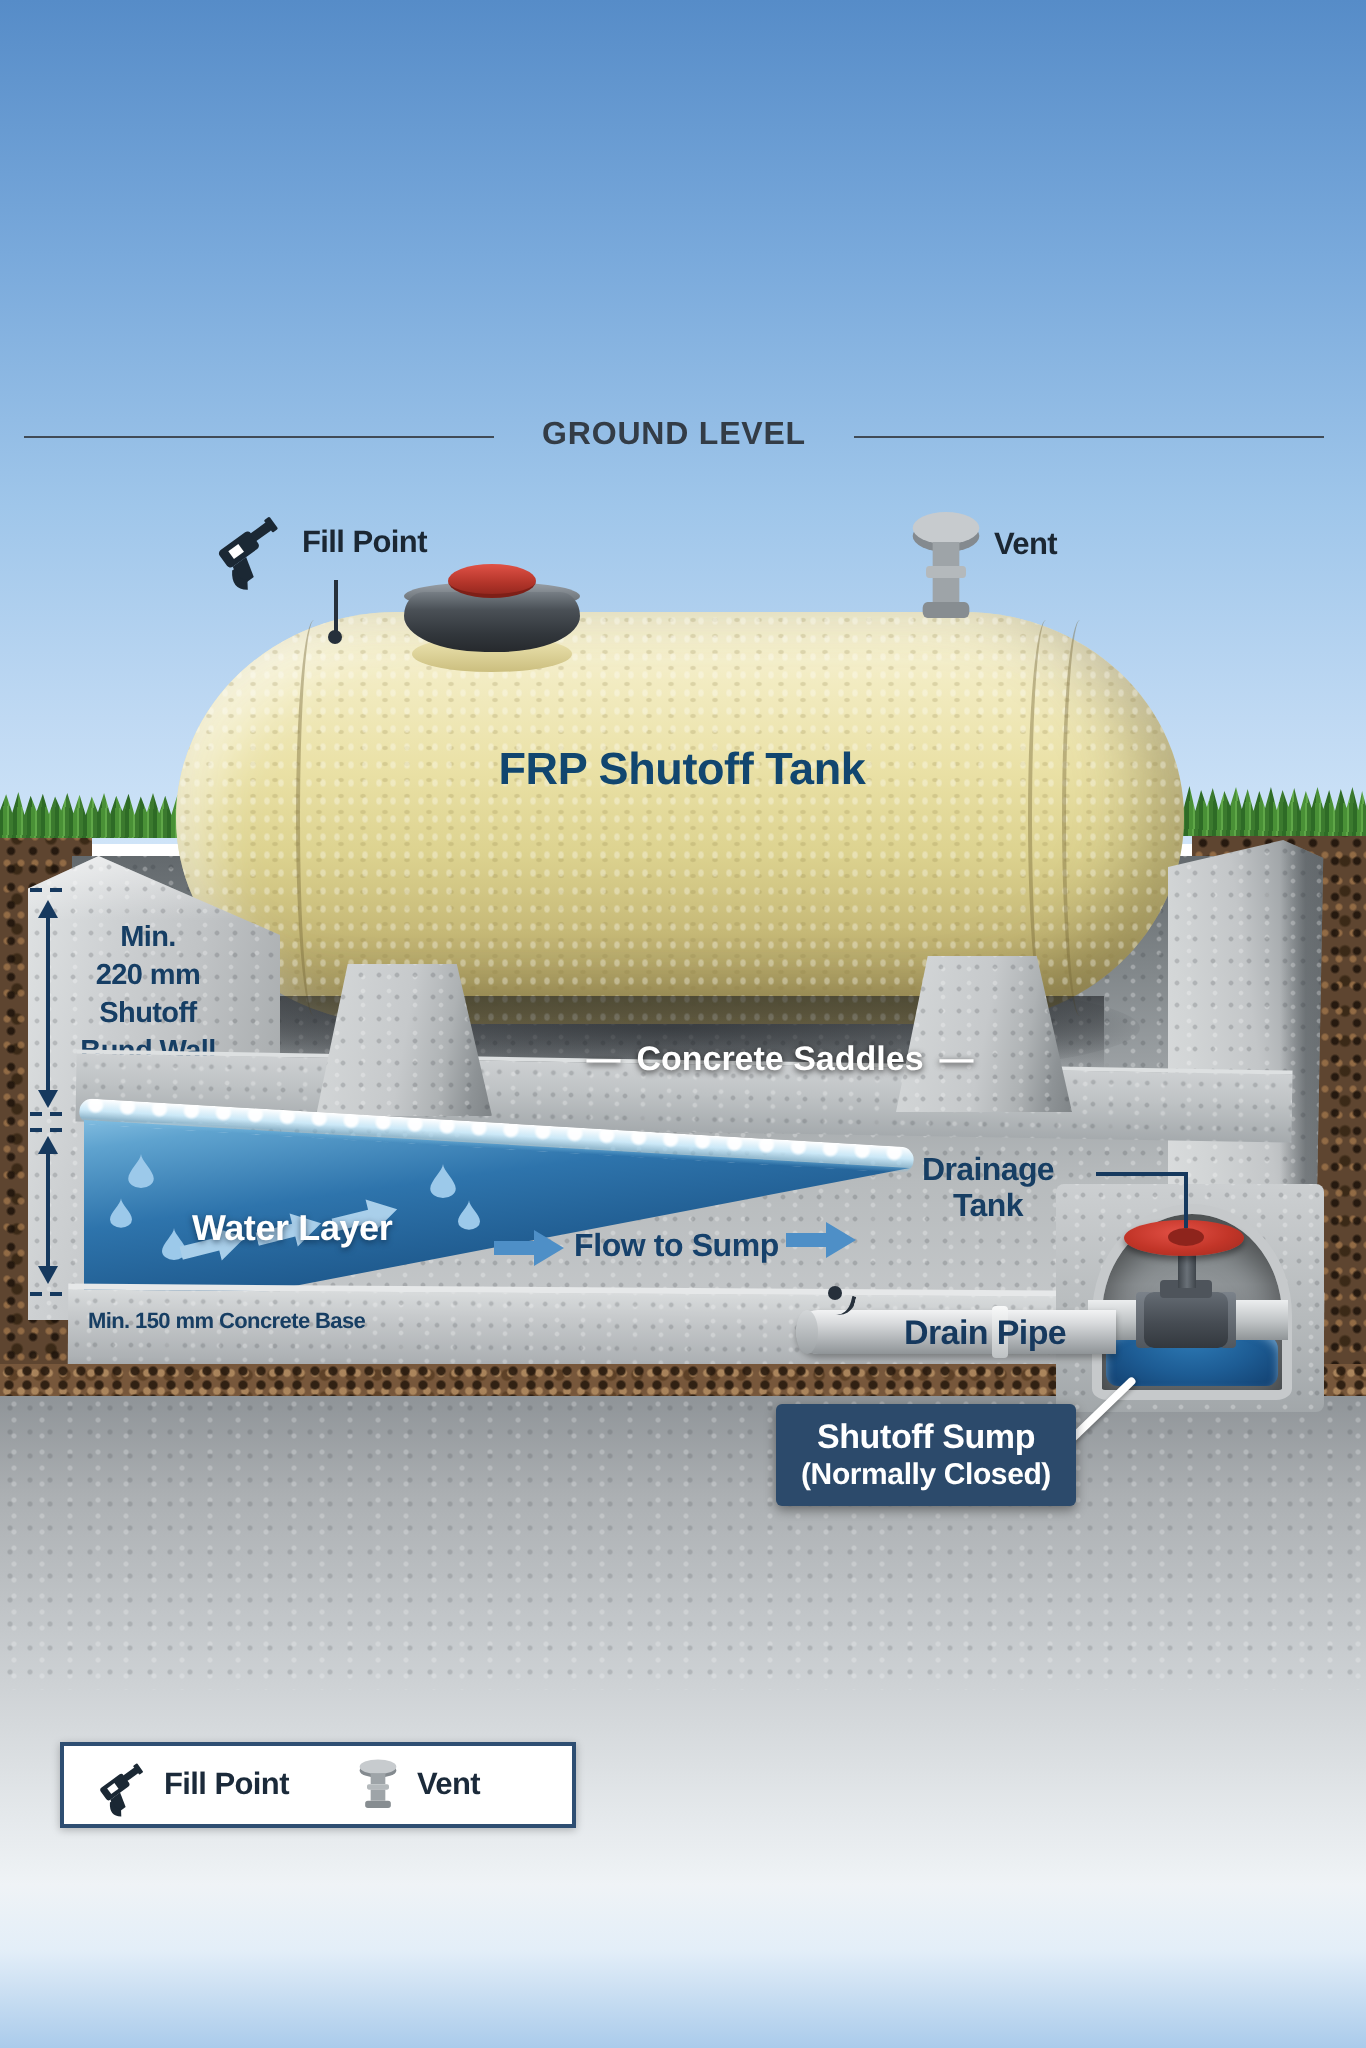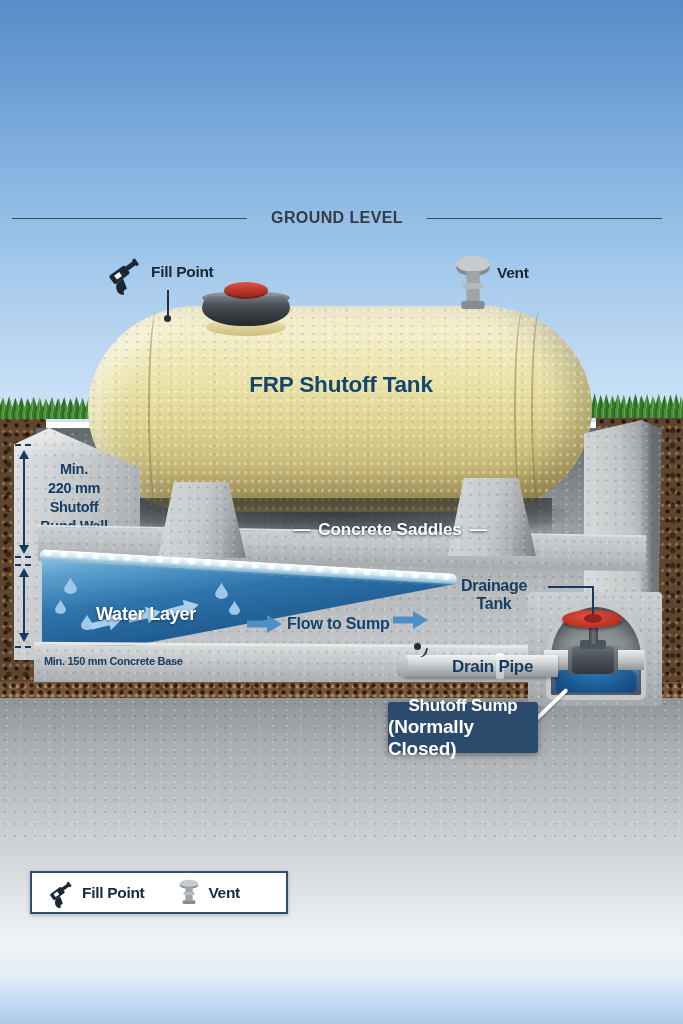--- a/index.html
+++ b/index.html
@@ -176,21 +176,21 @@
   .pipe-pin-line{left:417px;top:647px;width:8px;height:11px;border-right:2px solid #26303B;border-radius:0 0 8px 0;transform:rotate(14deg);}
   .pipe-pin-dot{left:414px;top:643px;width:7px;height:7px;border-radius:50%;background:#26303B;}
   .drain-pipe-label{left:452px;top:657px;color:#16395E;font-size:17px;letter-spacing:-.3px;white-space:nowrap;}
 
   
   .callout-line{left:524px;top:729px;width:60px;height:4px;background:#fff;border-radius:2px;
     transform:rotate(-44deg);transform-origin:left center;box-shadow:0 1px 2px rgba(0,0,0,.3);}
   .shutoff-box{left:388px;top:702px;width:150px;height:51px;border-radius:3px;background:#2C4A6B;
     box-shadow:0 2px 6px rgba(0,0,0,.4);display:flex;flex-direction:column;justify-content:center;align-items:center;color:#fff;}
   .shutoff-l1{font-size:17px;letter-spacing:-.2px;}
-  .shutoff-l2{font-size:19px;letter-spacing:-.2px;}
+  .shutoff-l2{font-size:15px;letter-spacing:-.2px;}
 
   
   .legend{left:30px;top:871px;width:258px;height:43px;background:#fff;border:2.5px solid #2E4E72;box-sizing:border-box;
     display:flex;align-items:center;padding:0 12px;box-shadow:0 1px 4px rgba(0,0,0,.25);}
   .legend .lbl{color:#1B2A3A;font-size:15.5px;letter-spacing:-.3px;white-space:nowrap;}
   .legend .noz{width:32px;height:32px;color:#1B2834;margin-right:6px;}
   .legend .vnt{width:22px;height:28px;margin:0 8px 0 34px;}
 </style>
 </head>
 <body>

